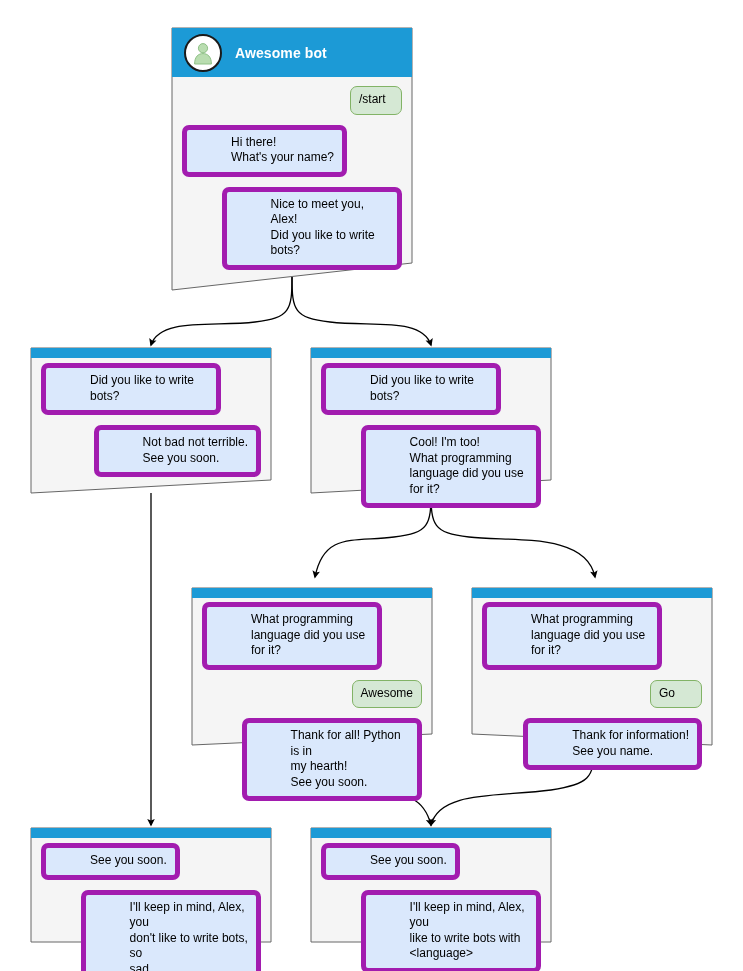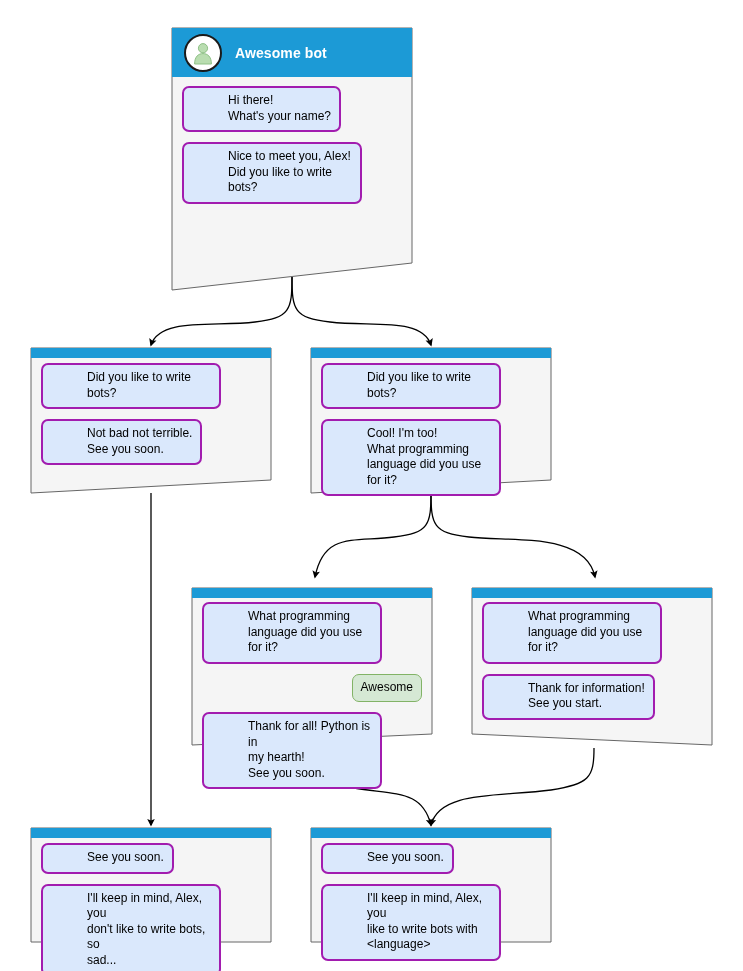--- a/index.html
+++ b/index.html
@@ -46,35 +46,35 @@
   }
 
   .chat{
     position:relative;
     padding:9px 10px 10px 10px;
     box-sizing:border-box;
   }
   .row{display:flex;margin-bottom:10px;}
   .row.left{justify-content:flex-start;}
   .row.right{justify-content:flex-end;}
-  .row:last-child{margin-bottom:0;}
+  .row:last-child{margin-bottom:0;justify-content:flex-end;}
 
   .bubble{
     font-size:12px;
     line-height:15.5px;
     padding:5px 8px 6px 8px;
     border-radius:7px;
     box-sizing:border-box;
     white-space:pre-line;
     color:#000000;
     max-width:82%;
   }
   .bubble.bot{
     background:#dae8fc;
-    border:2px solid #a21caf;
+    border:5px solid #a21caf;
     padding-left:44px;
   }
   .bubble.user{
     background:#d5e8d4;
     border:1px solid #82b366;
     min-width:52px;
     text-align:left;
   }
 </style>
 </head>
@@ -114,20 +114,23 @@
       <div class="hdr tall">
         <div class="avatar">
           <svg width="26" height="26" viewBox="0 0 26 26">
             <circle cx="13" cy="8.2" r="4.6" fill="#b9ddb0" stroke="#8fc187" stroke-width="1"></circle>
             <path d="M 4.6,24 C 4.6,16.6 8.4,13.6 13,13.6 C 17.6,13.6 21.4,16.6 21.4,24 Z" fill="#b9ddb0" stroke="#8fc187" stroke-width="1"></path>
           </svg>
         </div>
         <div class="bot-title">Awesome bot</div>
       </div>
       <div class="chat">
+        <div class="row right">
+          <div class="bubble user">/start</div>
+        </div>
         <div class="row left">
           <div class="bubble bot">Hi there!
 What's your name?</div>
         </div>
         <div class="row left">
           <div class="bubble bot">Nice to meet you, Alex!
 Did you like to write bots?</div>
         </div>
       </div>
     </div>
@@ -205,23 +208,26 @@
         <path d="M 0,0 L 240,0 L 240,157 L 0,146 Z" fill="#f5f5f5" stroke="#666666" stroke-width="1"></path>
       </svg>
     </div>
     <div class="node-inner">
       <div class="hdr thin"></div>
       <div class="chat" style="padding-top:4px;">
         <div class="row left">
           <div class="bubble bot">What programming
 language did you use for it?</div>
         </div>
+        <div class="row right">
+          <div class="bubble user">Go</div>
+        </div>
         <div class="row left">
           <div class="bubble bot">Thank for information!
-See you start.</div>
+See you name.</div>
         </div>
       </div>
     </div>
   </div>
 
   <div class="node" style="left:31px;top:828px;width:240px;height:114px;">
     <div class="node-shape">
       <svg viewBox="0 0 240 114" preserveAspectRatio="none">
         <path d="M 0,0 L 240,0 L 240,114 L 0,114 Z" fill="#f5f5f5" stroke="#666666" stroke-width="1"></path>
       </svg>

